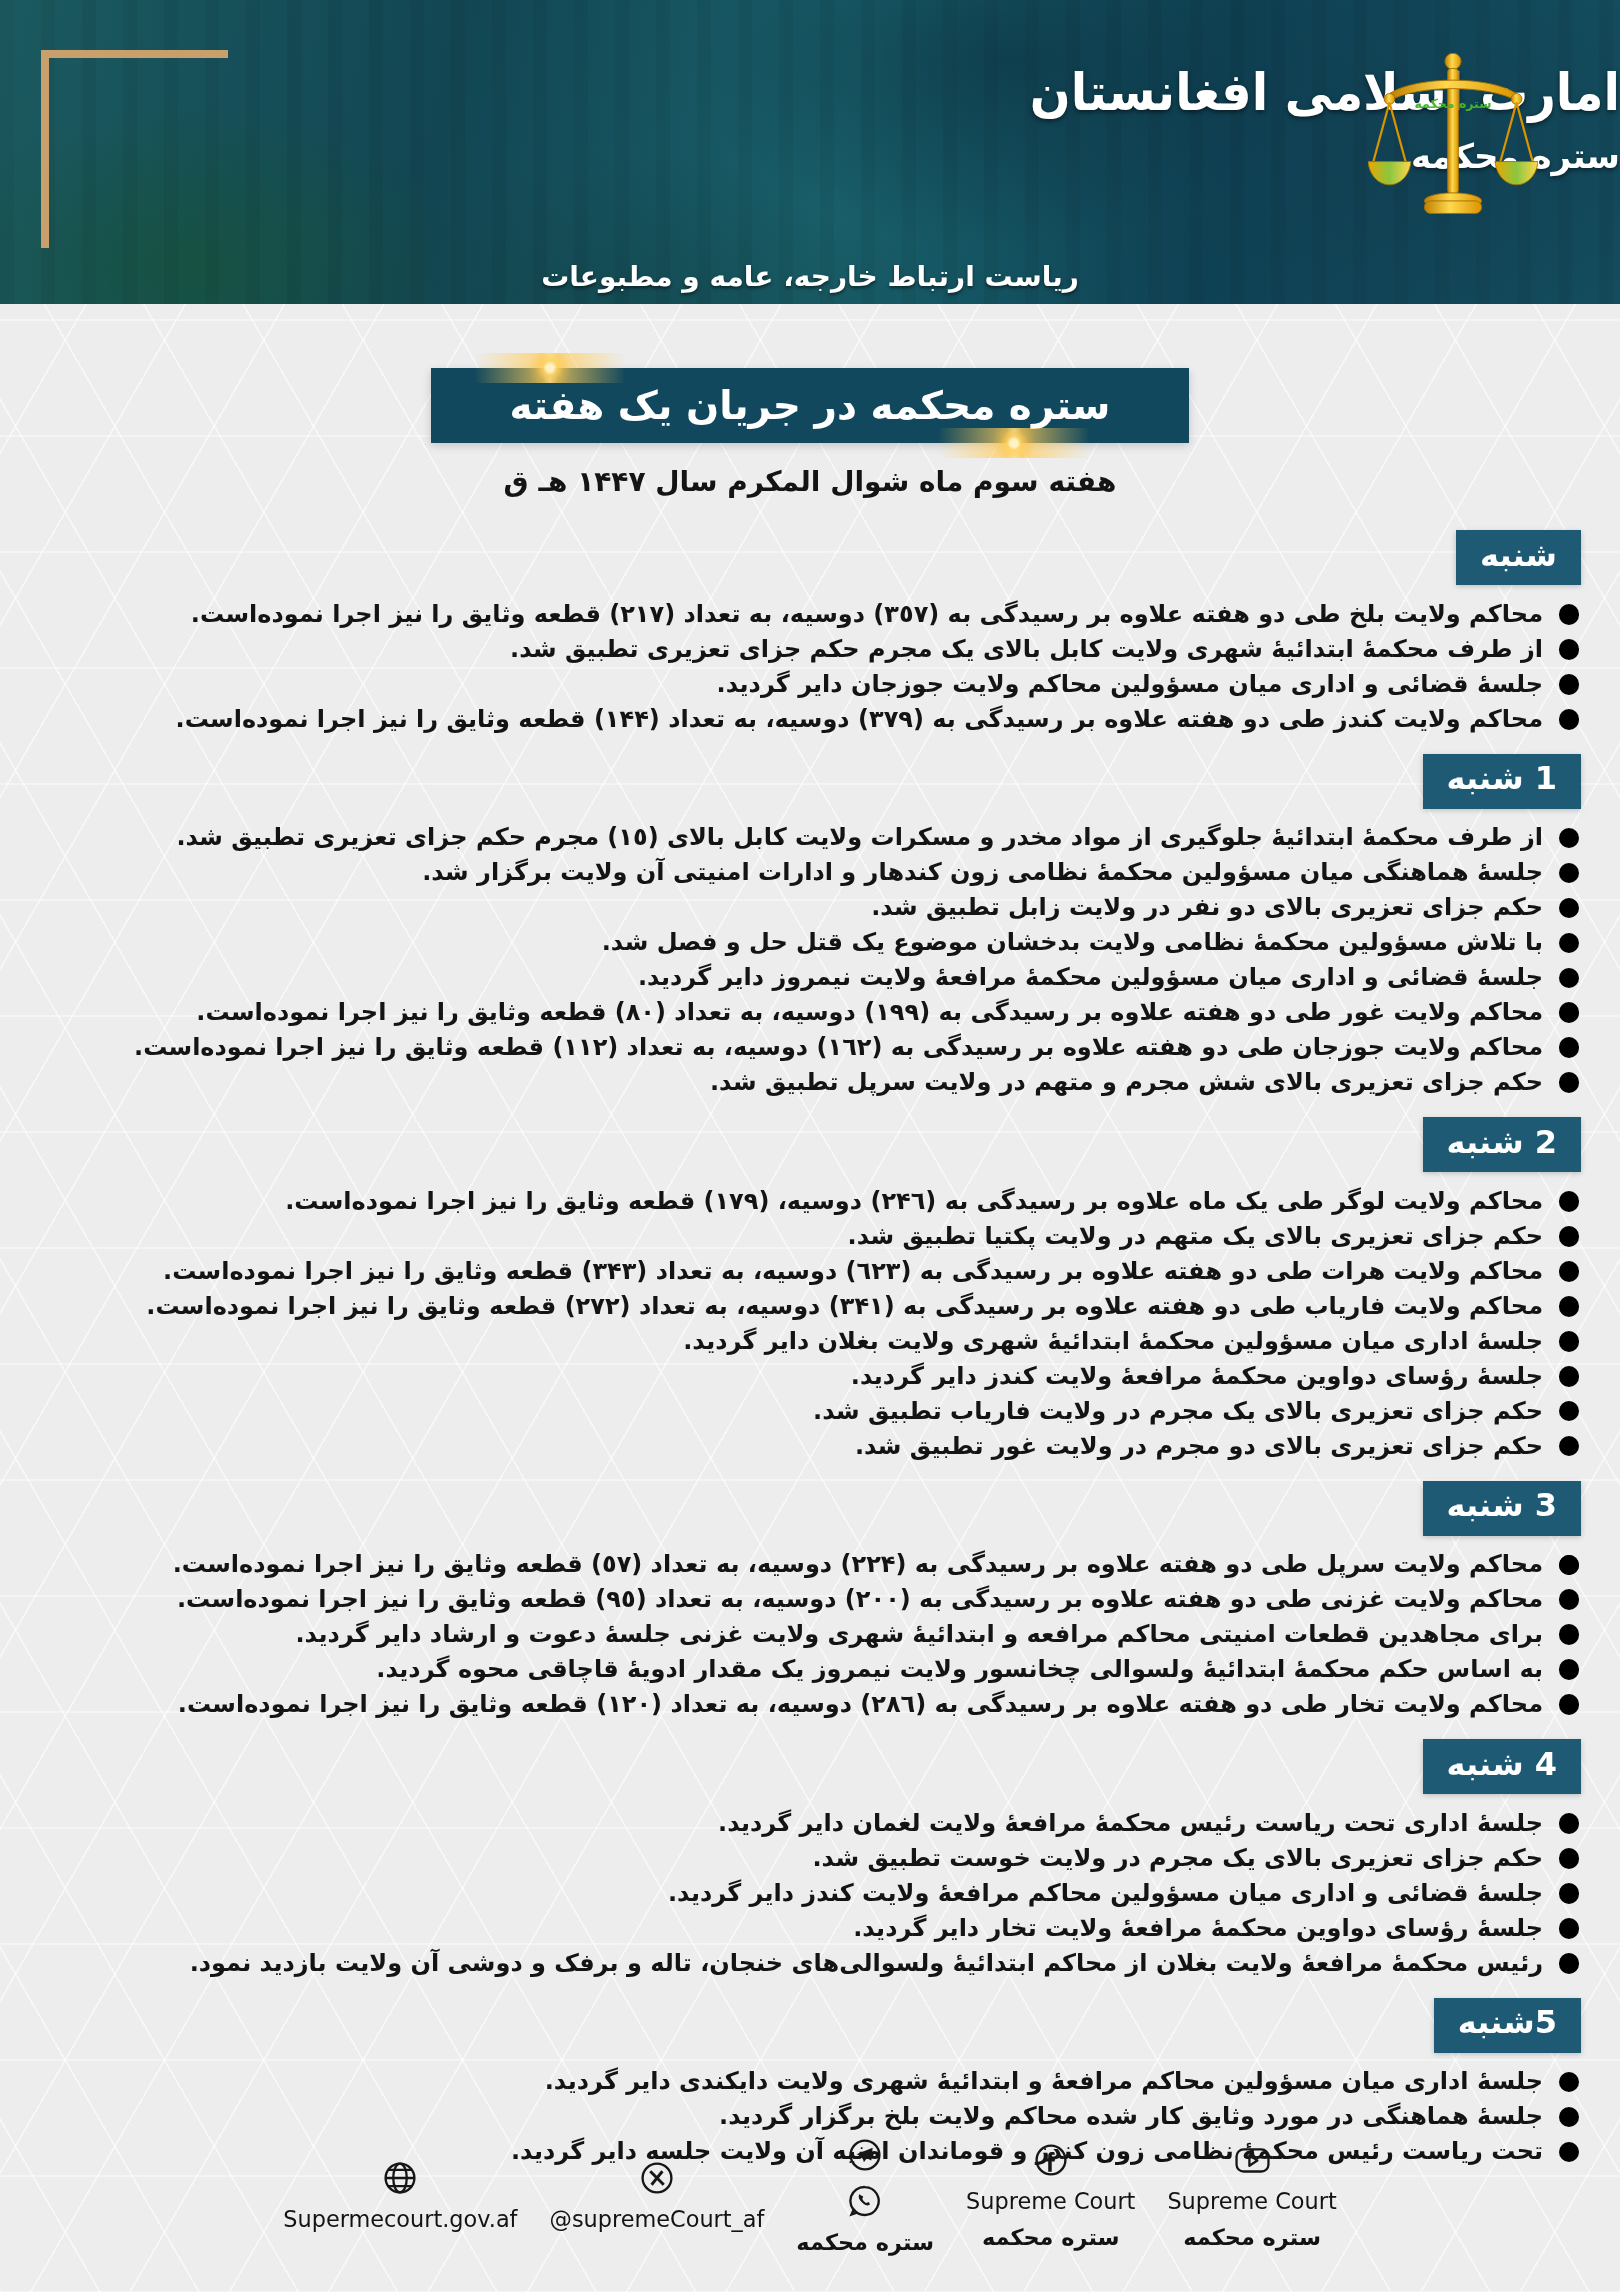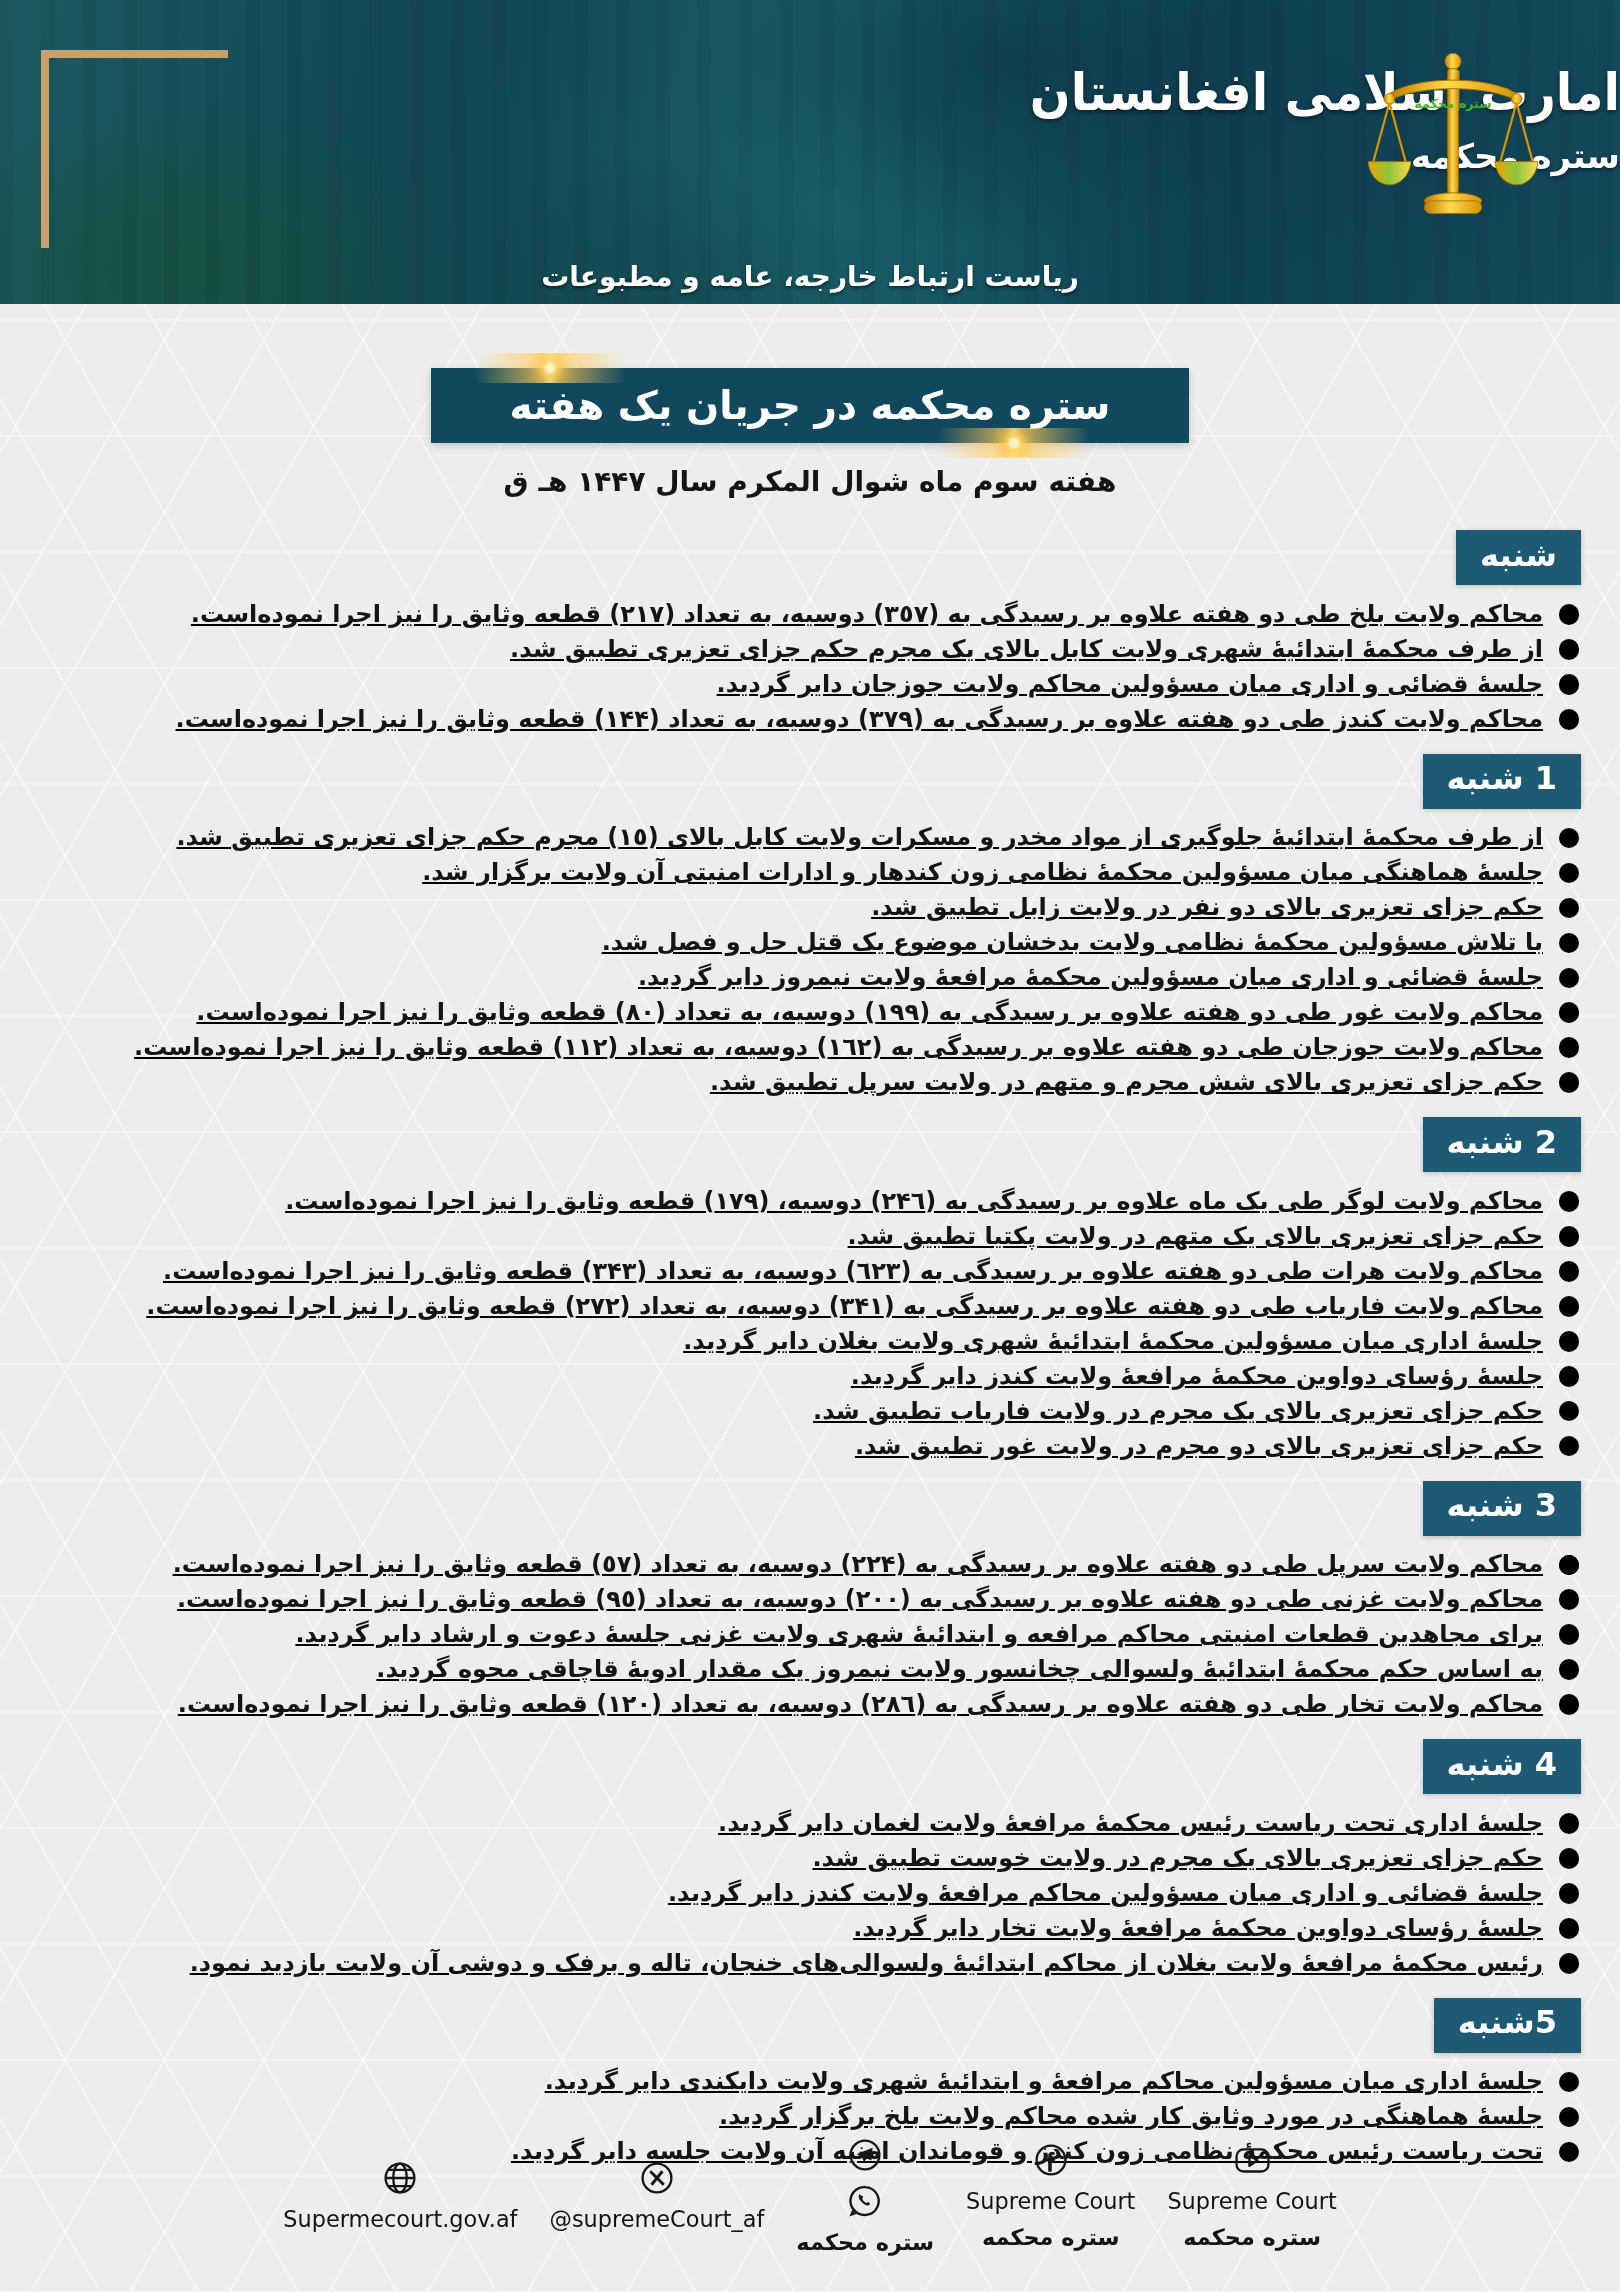--- a/index.html
+++ b/index.html
@@ -44,21 +44,21 @@
     filter:blur(0.4px);}
   .sparkle.s1{left:43px;top:-15px;}
   .sparkle.s2{right:99px;bottom:-15px;}
   .subtitle{margin-top:22px;text-align:center;font-size:28px;font-weight:bold;color:#141414;}
 
   
   .sections{padding:14.3px 39px 0 63px;}
   .section{margin-top:18px;}
   .day-box{width:fit-content;background:#1e5a74;color:#fff;font-size:32px;font-weight:bold;
     padding:5.4px 24px 11.6px;box-shadow:0 1.8px 5.4px rgba(0,0,0,.22);}
-  .items{list-style:none;margin:11.6px 0 0;padding:0;text-decoration:underline;}
+  .items{list-style:none;margin:11.6px 0 0;padding:0;}
   .items li{position:relative;padding-right:38px;margin-bottom:0.9px;font-size:24px;font-weight:bold;
     color:#141414;line-height:1.42;text-align:right;}
   .items li .dot{position:absolute;right:1.8px;top:7.2px;width:20.6px;height:20.6px;background:#000;border-radius:50%;}
 
   
   .footer{position:absolute;bottom:38px;left:0;width:100%;display:flex;direction:ltr;
     justify-content:center;align-items:center;gap:32px;color:#131313;font-size:22.4px;}
   .flink{display:flex;align-items:center;gap:9.9px;text-decoration:none;color:#131313;flex-direction:column;}
   .flink .fa{font-weight:bold;}
   .ficon{display:inline-flex;}

